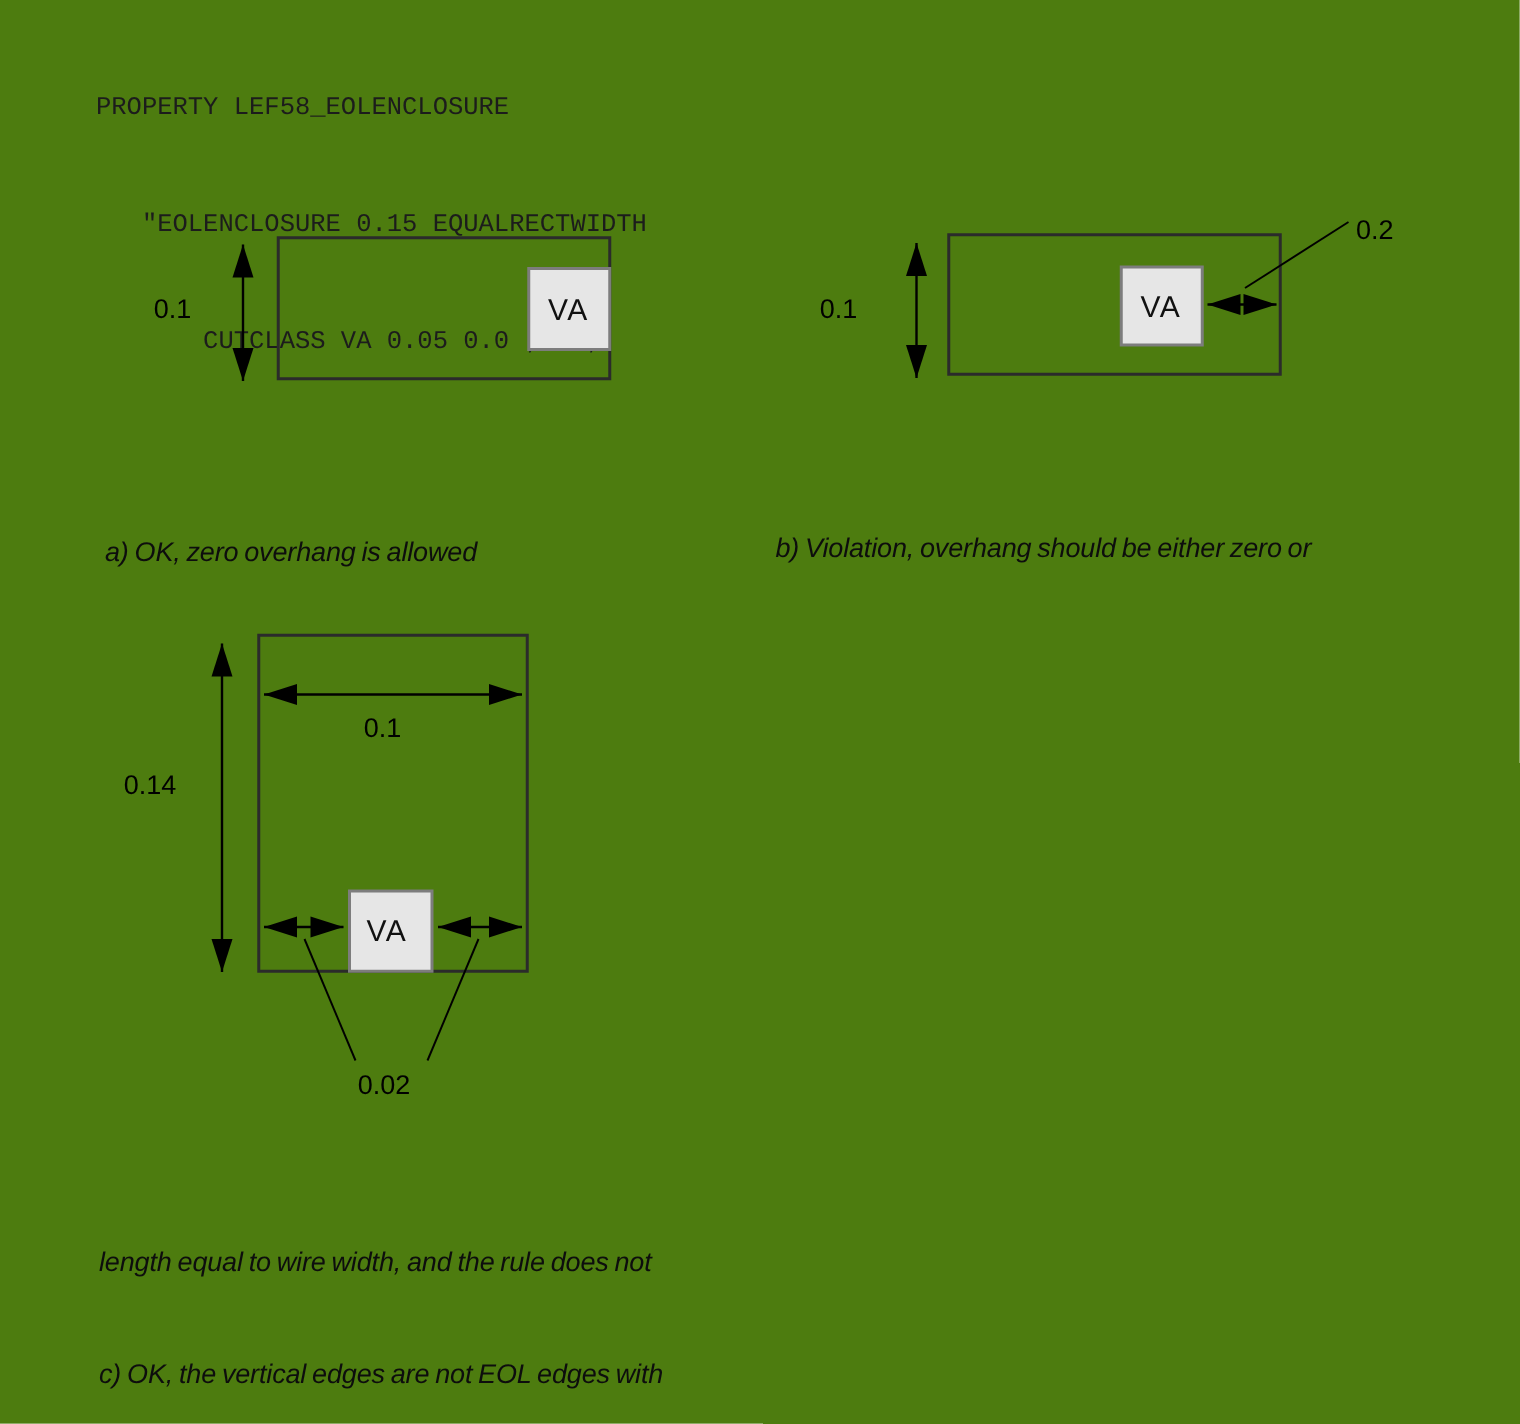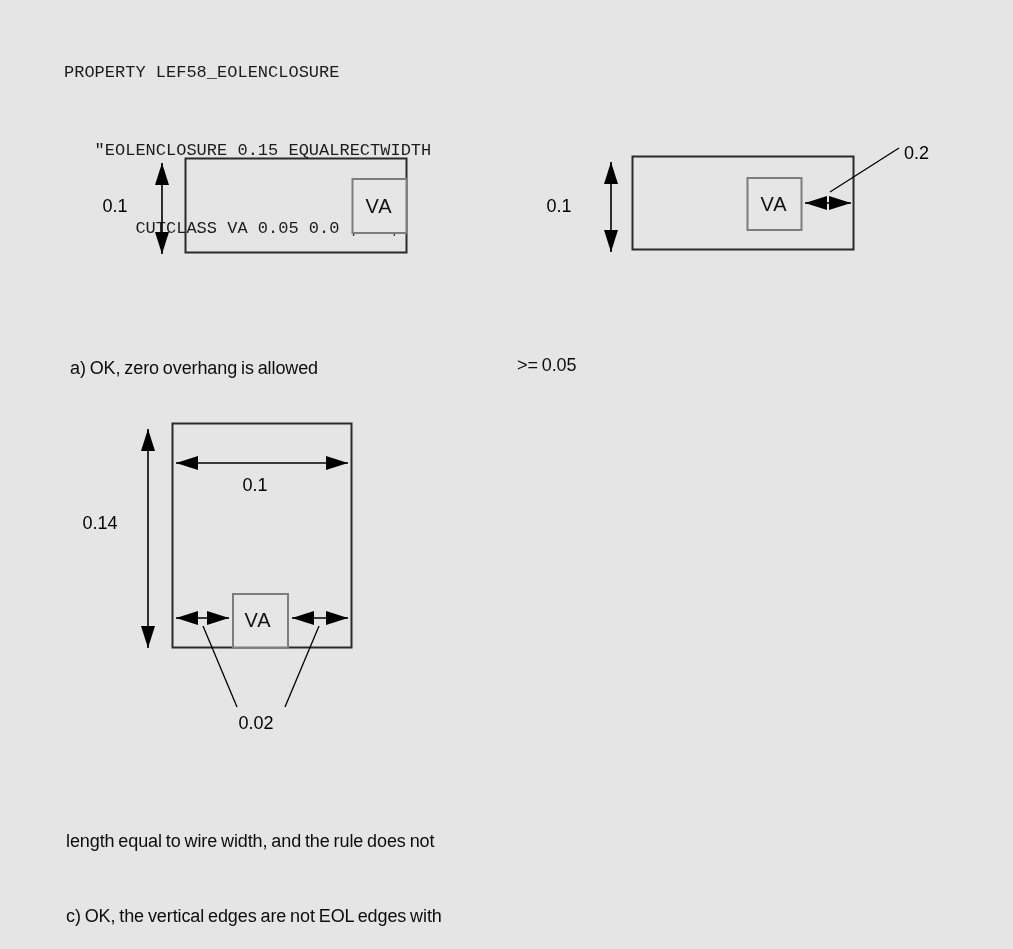--- a/index.html
+++ b/index.html
@@ -4,39 +4,40 @@
 <style>
   html, body { margin: 0; padding: 0; }
   body {
     width: 1013px; height: 949px;
     background: #ffffff;
     font-family: "Liberation Sans", sans-serif;
     color: #000000;
     position: relative;
     overflow: hidden;
   }
-  .page { position: absolute; left: 0; top: 0; width: 1013px; height: 949px; background: #e5e5e5; }
+  .page { position: absolute; left: 0; top: 0; width: 1013px; height: 949px; background: #4d7c0f; }
 
   .code {
     position: absolute;
     font-family: "Liberation Mono", "DejaVu Sans Mono", monospace;
     font-size: 17px;
     line-height: 26px;
     white-space: pre;
     color: #1c1c1c;
   }
 
   .caption {
     position: absolute;
     font-size: 18px;
     line-height: 25px;
     color: #0d0d0d;
     letter-spacing: -0.1px;
     word-spacing: -1px;
     white-space: pre;
+    font-style: italic;
   }
 
   .diagram-layer { position: absolute; left: 0; top: 0; }
 
   .dg-label {
     font-family: "Liberation Sans", sans-serif;
     font-size: 18px;
     fill: #000000;
   }
   .via-label {
@@ -101,21 +102,21 @@
       <line class="pointer-line" x1="319" y1="626" x2="285" y2="707"></line>
       <text class="dg-label" x="256" y="729" text-anchor="middle">0.02</text>
     </g>
   </svg>
 
   <div class="caption" style="left:70px; top:306px;">
     <div>a) OK, zero overhang is allowed</div>
   </div>
 
   <div class="caption" style="left:517px; top:303px;">
-    <div>&gt;= 0.05</div>
+    <div>b) Violation, overhang should be either zero or</div>
   </div>
 
   <div class="caption" style="left:66px; top:779px;">
     <div>length equal to wire width, and the rule does not</div>
     <div>c) OK, the vertical edges are not EOL edges with</div>
     
     
     
   </div>
 

